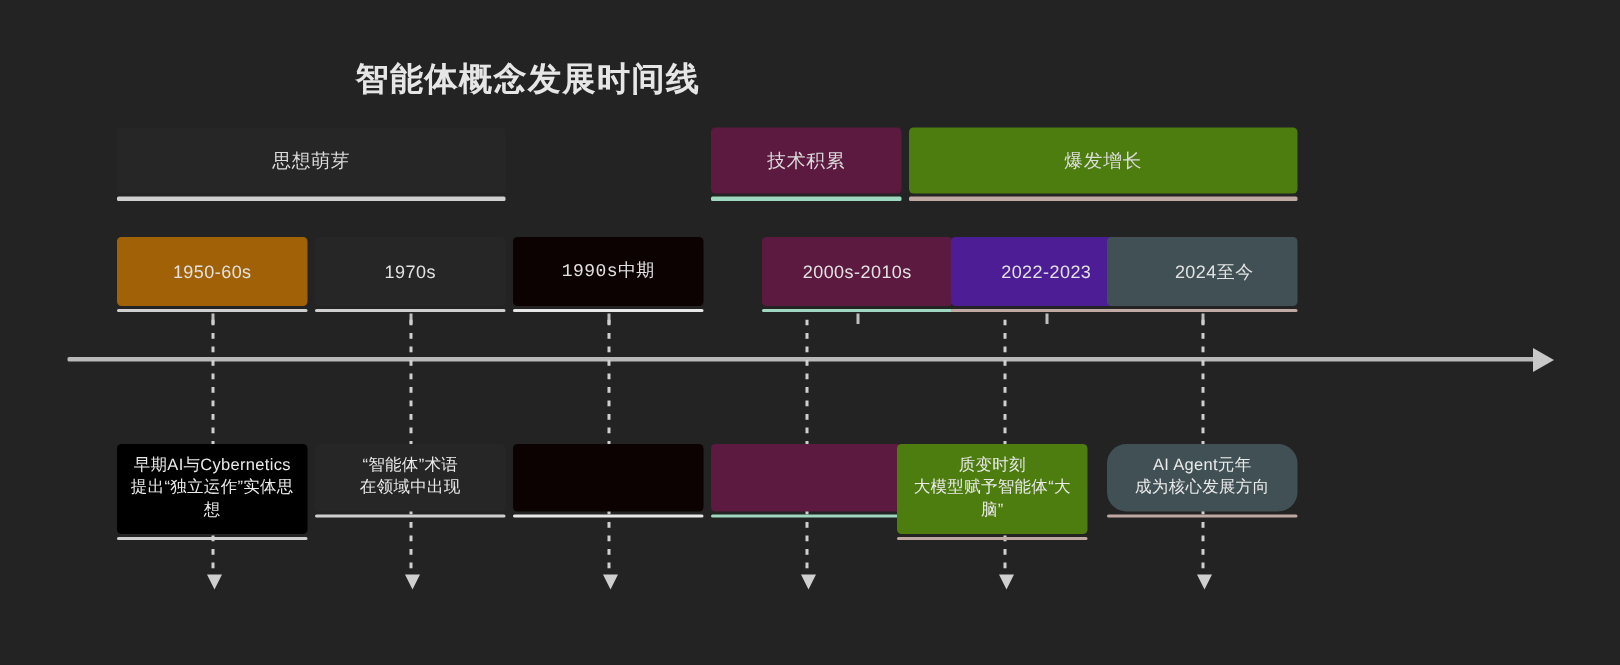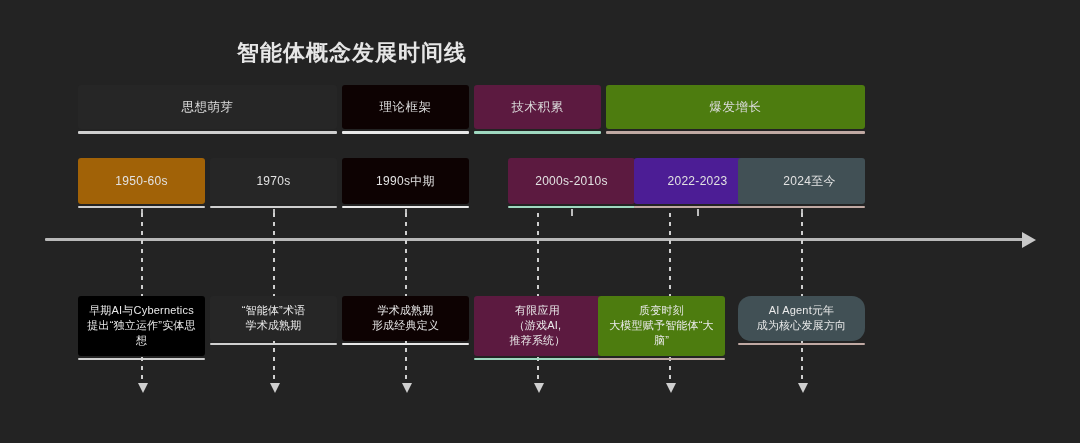--- a/index.html
+++ b/index.html
@@ -191,24 +191,20 @@
 </head>
 <body>
 
 <div class="page-title">智能体概念发展时间线</div>
 
 <div class="phase-row" id="phase-row">
     <div class="phase-band" style="left: 0px; width: 259px; background: rgb(38, 38, 38);">
       <span class="phase-label">思想萌芽</span>
       <div class="phase-underline" style="background: rgb(207, 207, 207);"></div>
     </div>
-    <div class="phase-band" style="left: 264px; width: 127px; background: rgb(13, 2, 2);">
-      <span class="phase-label">理论框架</span>
-      <div class="phase-underline" style="background: rgb(232, 232, 232);"></div>
-    </div>
     <div class="phase-band" style="left: 396px; width: 127px; background: rgb(92, 26, 64);">
       <span class="phase-label">技术积累</span>
       <div class="phase-underline" style="background: rgb(159, 216, 192);"></div>
     </div>
     <div class="phase-band" style="left: 528px; width: 259px; background: #4d7c0f;">
       <span class="phase-label">爆发增长</span>
       <div class="phase-underline" style="background: rgb(192, 169, 163);"></div>
     </div>
   </div>
 
@@ -216,21 +212,21 @@
     <div class="era-box" style="left: 0px; background: #a16207;">
       <span class="era-label">1950-60s</span>
       <div class="era-underline" style="background: rgb(207, 207, 207);"></div>
       <div class="era-tick" style="background: rgb(189, 189, 189);"></div>
     </div>
     <div class="era-box" style="left: 132px; background: rgb(38, 38, 38);">
       <span class="era-label">1970s</span>
       <div class="era-underline" style="background: rgb(207, 207, 207);"></div>
       <div class="era-tick" style="background: rgb(189, 189, 189);"></div>
     </div>
-    <div class="era-box" style="left: 264px; background: rgb(13, 2, 2);">
+    <div class="era-box" style="left: 264px; background: rgb(13, 2, 2); font-family: Liberation Mono, monospace;">
       <span class="era-label">1990s中期</span>
       <div class="era-underline" style="background: rgb(232, 232, 232);"></div>
       <div class="era-tick" style="background: rgb(189, 189, 189);"></div>
     </div>
     <div class="era-box" style="left: 396px; background: rgb(92, 26, 64); margin-left: 34px;">
       <span class="era-label">2000s-2010s</span>
       <div class="era-underline" style="background: rgb(159, 216, 192);"></div>
       <div class="era-tick" style="background: rgb(189, 189, 189);"></div>
     </div>
     <div class="era-box" style="left: 556px; background: #4c1d95;">
@@ -266,32 +262,27 @@
   </div>
 
 <div class="card-row" id="card-row">
     <div class="card" style="left: 0px; background: #000000;">
       <span class="card-text">早期AI与Cybernetics
 提出“独立运作”实体思想</span>
       <div class="card-underline" style="background: rgb(207, 207, 207);"></div>
     </div>
     <div class="card" style="left: 132px; background: rgb(38, 38, 38);">
       <span class="card-text">“智能体”术语
-学术成熟期</span>
+在领域中出现</span>
       <div class="card-underline" style="background: rgb(207, 207, 207);"></div>
     </div>
     <div class="card" style="left: 264px; background: rgb(13, 2, 2);">
-      <span class="card-text">学术成熟期
-形成经典定义</span>
       <div class="card-underline" style="background: rgb(232, 232, 232);"></div>
     </div>
     <div class="card" style="left: 396px; background: rgb(92, 26, 64);">
-      <span class="card-text">有限应用
-（游戏AI,
-推荐系统）</span>
       <div class="card-underline" style="background: rgb(159, 216, 192);"></div>
     </div>
     <div class="card" style="left: 520px; background: #4d7c0f;">
       <span class="card-text">质变时刻
 大模型赋予智能体“大脑”</span>
       <div class="card-underline" style="background: rgb(192, 169, 163);"></div>
     </div>
     <div class="card" style="left: 660px; background: rgb(65, 80, 85); border-radius: 13px;">
       <span class="card-text">AI Agent元年
 成为核心发展方向</span>

